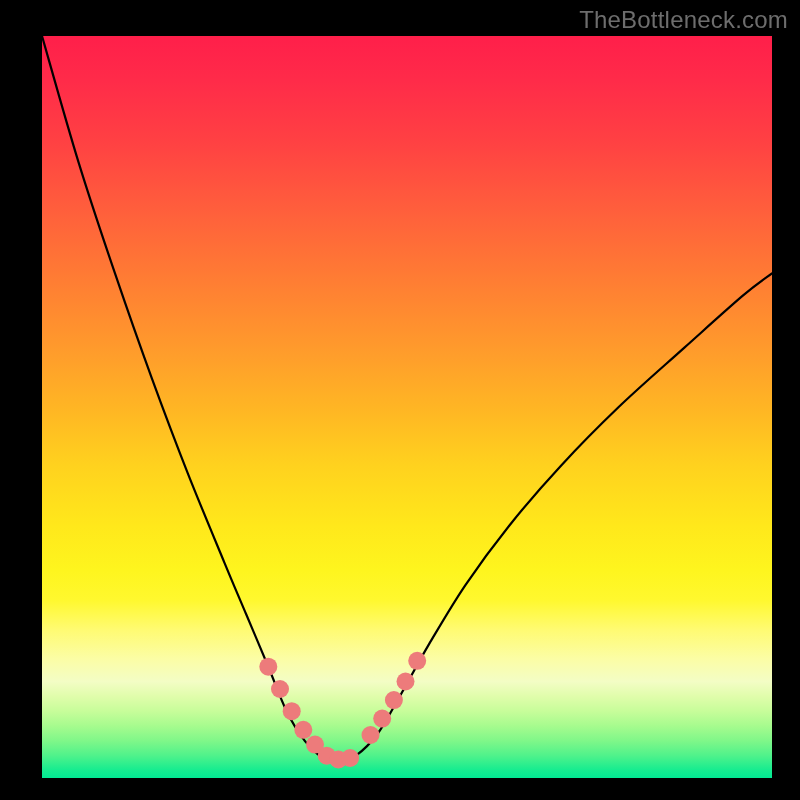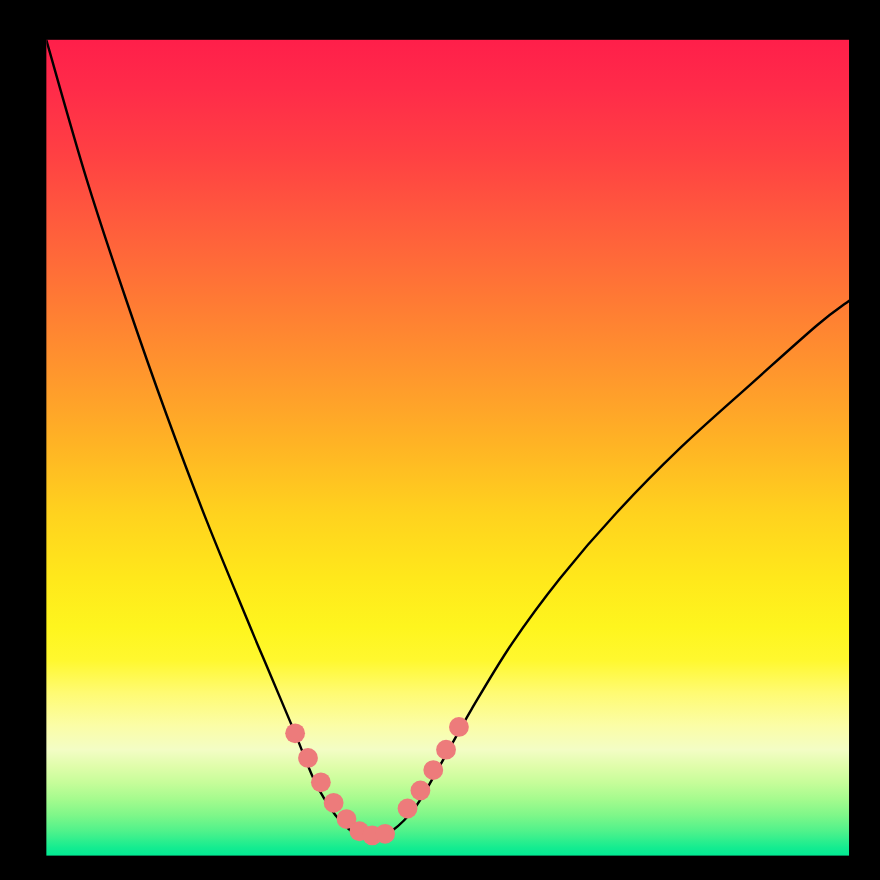--- a/index.html
+++ b/index.html
@@ -73,20 +73,21 @@
     left: 0;
     top: 0;
     width: 100%;
     height: 100%;
   }
 </style>
 </head>
 <body>
 
 <div class="frame">
+  <div class="watermark">TheBottleneck.com</div>
   <div class="plot-area">
     <div class="gradient"></div>
     <svg class="curve" viewBox="0 0 730 742" preserveAspectRatio="none">
       <path id="curve-path" fill="none" stroke="#000000" stroke-width="2.2" stroke-linecap="round" stroke-linejoin="round" d="M 0.0 0.0 C 6.1 21.0, 24.3 86.6, 36.5 126.1 C 48.7 165.7, 60.8 201.6, 73.0 237.4 C 85.2 273.3, 97.3 307.9, 109.5 341.3 C 121.7 374.7, 133.8 406.9, 146.0 437.8 C 158.2 468.7, 172.8 503.3, 182.5 526.8 C 192.2 550.3, 197.1 561.4, 204.4 578.8 C 211.7 596.1, 219.6 614.6, 226.3 630.7 C 233.0 646.8, 238.5 662.9, 244.6 675.2 C 250.6 687.6, 257.3 697.5, 262.8 704.9 C 268.3 712.3, 273.1 716.4, 277.4 719.7 C 281.7 723.1, 284.7 724.1, 288.4 724.9 C 292.0 725.8, 295.0 725.8, 299.3 724.9 C 303.6 724.1, 307.8 724.3, 313.9 719.7 C 320.0 715.2, 328.5 707.4, 335.8 697.5 C 343.1 687.6, 349.2 675.2, 357.7 660.4 C 366.2 645.5, 376.0 627.0, 386.9 608.4 C 397.9 589.9, 410.0 568.9, 423.4 549.1 C 436.8 529.3, 451.4 509.5, 467.2 489.7 C 483.0 469.9, 500.0 450.1, 518.3 430.4 C 536.5 410.6, 556.0 390.8, 576.7 371.0 C 597.4 351.2, 621.7 330.2, 642.4 311.6 C 663.1 293.1, 686.2 272.1, 700.8 259.7 C 715.4 247.3, 725.1 241.1, 730.0 237.4"></path>
       <g id="dots">
           <circle cx="226.3" cy="630.7" r="9" fill="#ed7b7b"></circle>
           <circle cx="238.0" cy="653.0" r="9" fill="#ed7b7b"></circle>
           <circle cx="249.7" cy="675.2" r="9" fill="#ed7b7b"></circle>
           <circle cx="261.3" cy="693.8" r="9" fill="#ed7b7b"></circle>
           <circle cx="273.0" cy="708.6" r="9" fill="#ed7b7b"></circle>

